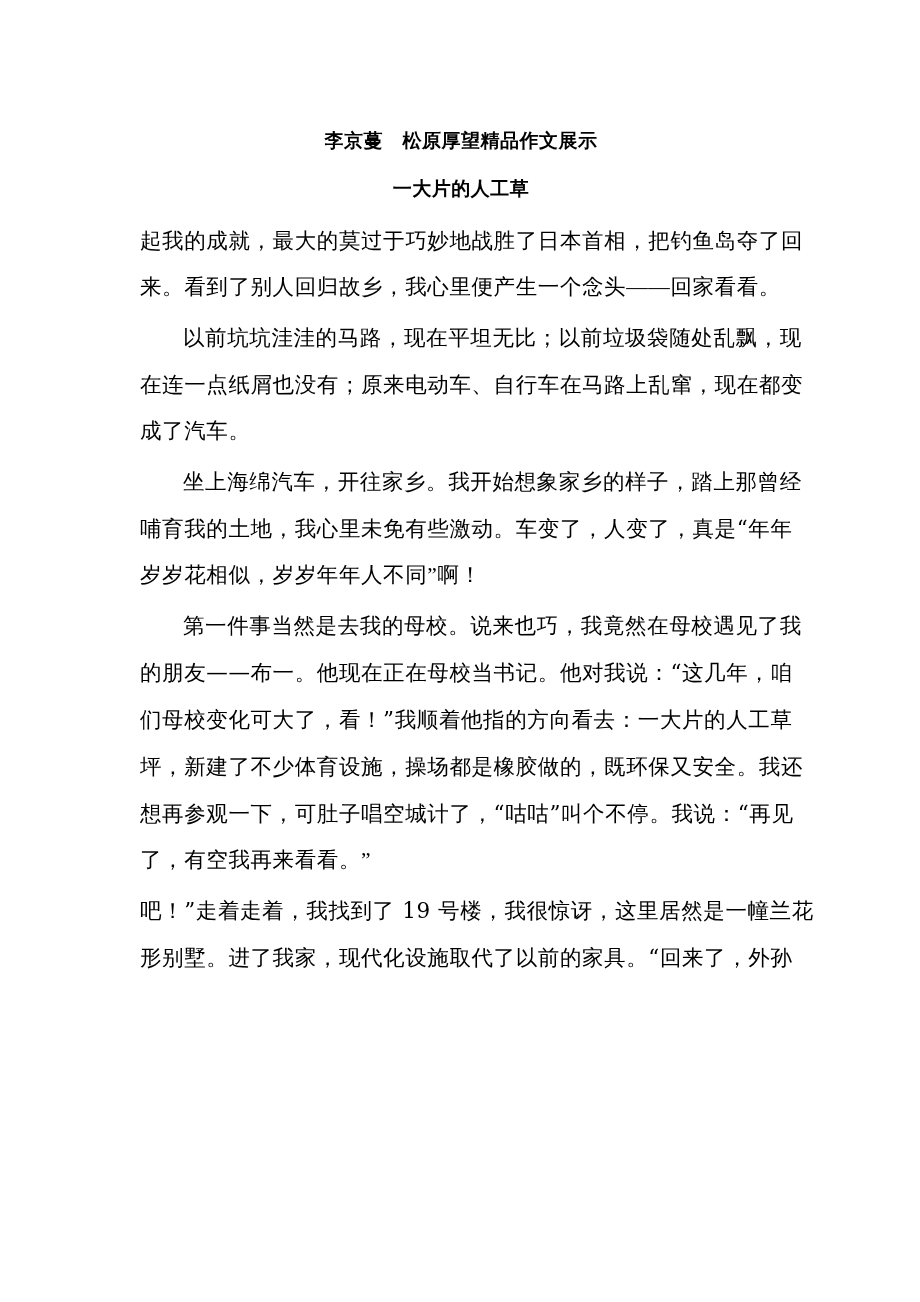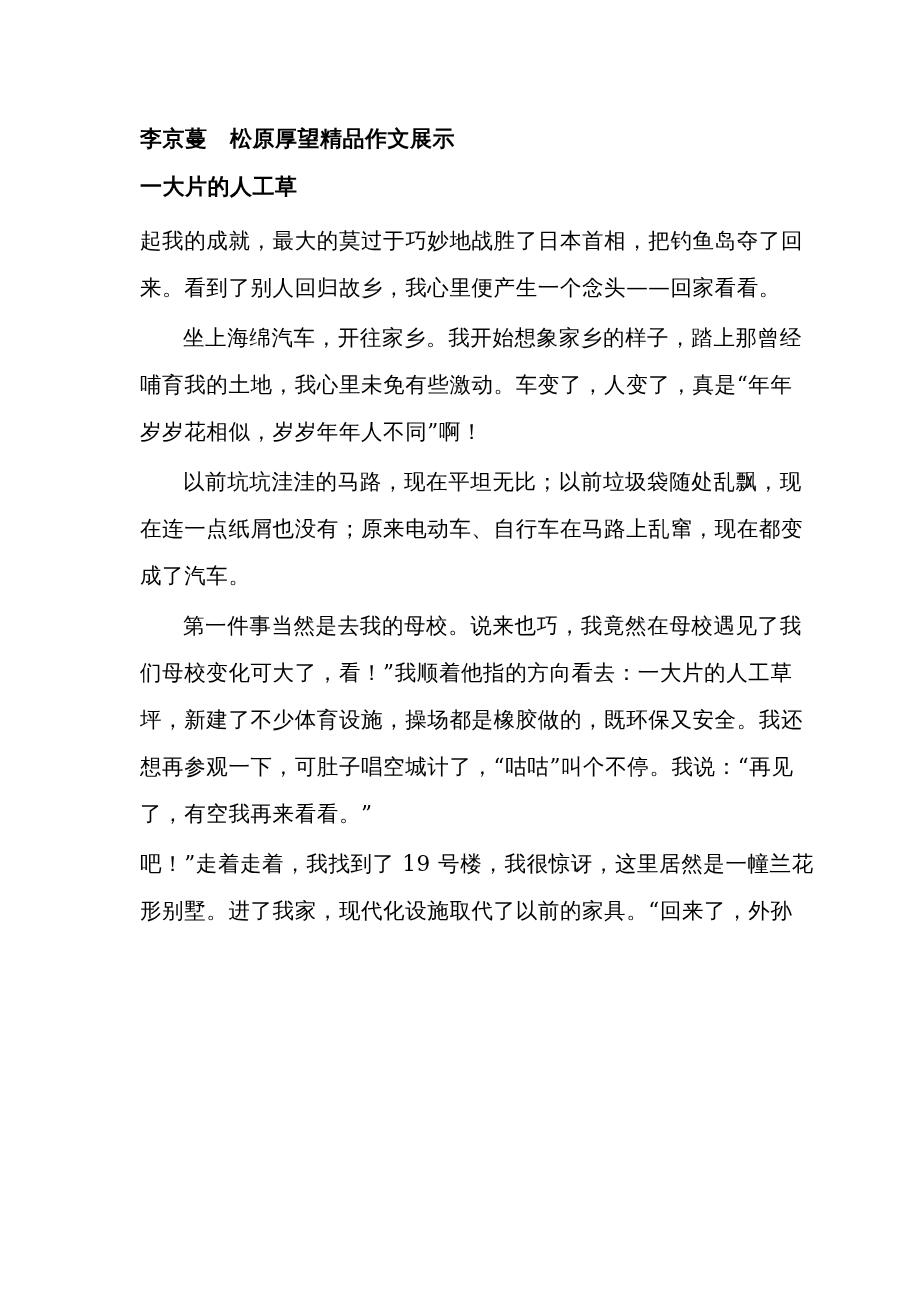--- a/index.html
+++ b/index.html
@@ -14,25 +14,26 @@
       overflow: hidden;
       color: #000000;
     }
     .page {
       position: absolute;
       left: 140px;
       top: 117px;
       width: 642px;
     }
     .title {
-      font-family: Liberation Mono, monospace;
+      font-family: Liberation Serif, serif;
       font-weight: bold;
-      font-size: 22px;
+      font-size: 19px;
       line-height: 48px;
       height: 48px;
+      text-align: center;
       white-space: pre;
       letter-spacing: 0.5px;
     }
     .body-text {
       margin-top: 4px;
     }
     .para {
       font-family: "DejaVu Serif", "Liberation Serif", serif;
       font-size: 21.5px;
       line-height: 47px;
@@ -44,20 +45,21 @@
     }
     .para .line {
       display: block;
       height: 47px;
       white-space: nowrap;
       text-align-last: justify;
       text-align: justify;
     }
     .para .line.last {
       text-align-last: left;
+      font-family: Liberation Serif, serif;
     }
     .para .line.first {
       padding-left: 43px;
     }
     .para-wrap {
       text-indent: 0;
     }
   </style>
 </head>
 <body>
@@ -67,33 +69,34 @@
   <div class="title">一大片的人工草</div>
 
   <div class="body-text">
 
     <div class="para para-wrap">
       <span class="line">起我的成就，最大的莫过于巧妙地战胜了日本首相，把钓鱼岛夺了回</span>
       <span class="line last">来。看到了别人回归故乡，我心里便产生一个念头——回家看看。</span>
     </div>
 
     <div class="para para-wrap">
+      <span class="line first">以前坑坑洼洼的马路，现在平坦无比；以前垃圾袋随处乱飘，现</span>
+      <span class="line">在连一点纸屑也没有；原来电动车、自行车在马路上乱窜，现在都变</span>
+      <span class="line last">成了汽车。</span>
+    </div>
+
+    <div class="para para-wrap">
       <span class="line first">坐上海绵汽车，开往家乡。我开始想象家乡的样子，踏上那曾经</span>
       <span class="line">哺育我的土地，我心里未免有些激动。车变了，人变了，真是“年年</span>
       <span class="line last">岁岁花相似，岁岁年年人不同”啊！</span>
     </div>
 
     <div class="para para-wrap">
-      <span class="line first">以前坑坑洼洼的马路，现在平坦无比；以前垃圾袋随处乱飘，现</span>
-      <span class="line">在连一点纸屑也没有；原来电动车、自行车在马路上乱窜，现在都变</span>
-      <span class="line last">成了汽车。</span>
-    </div>
-
-    <div class="para para-wrap">
       <span class="line first">第一件事当然是去我的母校。说来也巧，我竟然在母校遇见了我</span>
+      <span class="line">的朋友——布一。他现在正在母校当书记。他对我说：“这几年，咱</span>
       <span class="line">们母校变化可大了，看！”我顺着他指的方向看去：一大片的人工草</span>
       <span class="line">坪，新建了不少体育设施，操场都是橡胶做的，既环保又安全。我还</span>
       <span class="line">想再参观一下，可肚子唱空城计了，“咕咕”叫个不停。我说：“再见</span>
       <span class="line last">了，有空我再来看看。”</span>
     </div>
 
     <div class="para para-wrap">
       <span class="line">吧！”走着走着，我找到了 19 号楼，我很惊讶，这里居然是一幢兰花</span>
       <span class="line">形别墅。进了我家，现代化设施取代了以前的家具。“回来了，外孙</span>
     </div>

